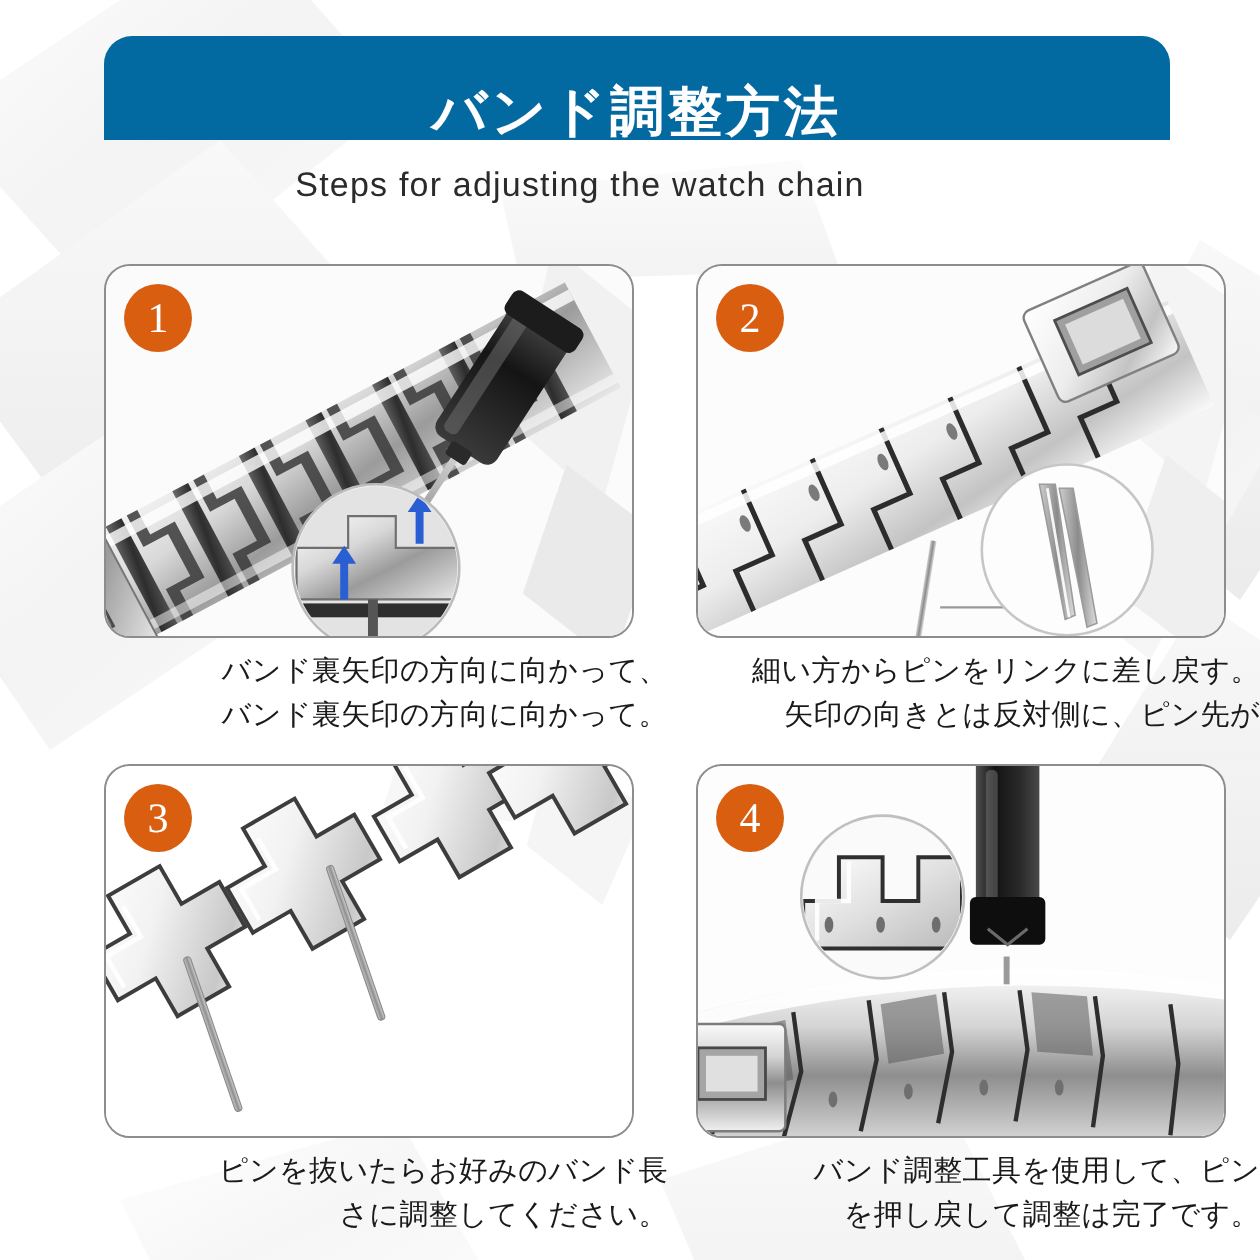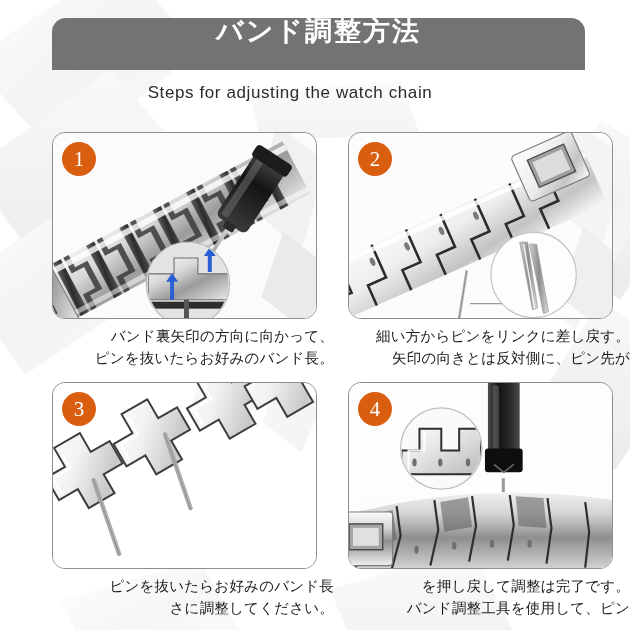--- a/index.html
+++ b/index.html
@@ -29,24 +29,24 @@
     height: 630px;
   }
 
   
   #header-banner {
     position: absolute;
     left: 52px;
     top: 18px;
     width: 533px;
     height: 52px;
-    background: #737373;
+    background: #0369a1;
     border-radius: 14px 14px 0 0;
     display: flex;
-    align-items: flex-start;
+    align-items: flex-end;
     justify-content: center;
   }
   #header-title {
     color: #ffffff;
     font-size: 27px;
     font-weight: bold;
     letter-spacing: 2px;
     line-height: 1;
     white-space: nowrap;
   }
@@ -477,28 +477,28 @@
             </g>
           </g>
         </g>
       </g>
     </svg>
     <div class="badge">4</div>
   </div>
 
   <div class="caption" id="caption-1">
     <span class="caption-line">バンド裏矢印の方向に向かって、</span>
-    <span class="caption-line">ピンを抜いたらお好みのバンド長。</span>
+    <span class="caption-line">バンド裏矢印の方向に向かって。</span>
   </div>
   <div class="caption" id="caption-2">
     <span class="caption-line">細い方からピンをリンクに差し戻す。</span>
     <span class="caption-line">矢印の向きとは反対側に、ピン先が</span>
   </div>
   <div class="caption" id="caption-3">
     <span class="caption-line">ピンを抜いたらお好みのバンド長</span>
     <span class="caption-line">さに調整してください。</span>
   </div>
   <div class="caption" id="caption-4">
+    <span class="caption-line">バンド調整工具を使用して、ピン</span>
     <span class="caption-line">を押し戻して調整は完了です。</span>
-    <span class="caption-line">バンド調整工具を使用して、ピン</span>
   </div>
 
 </div>
 
 </body></html>

